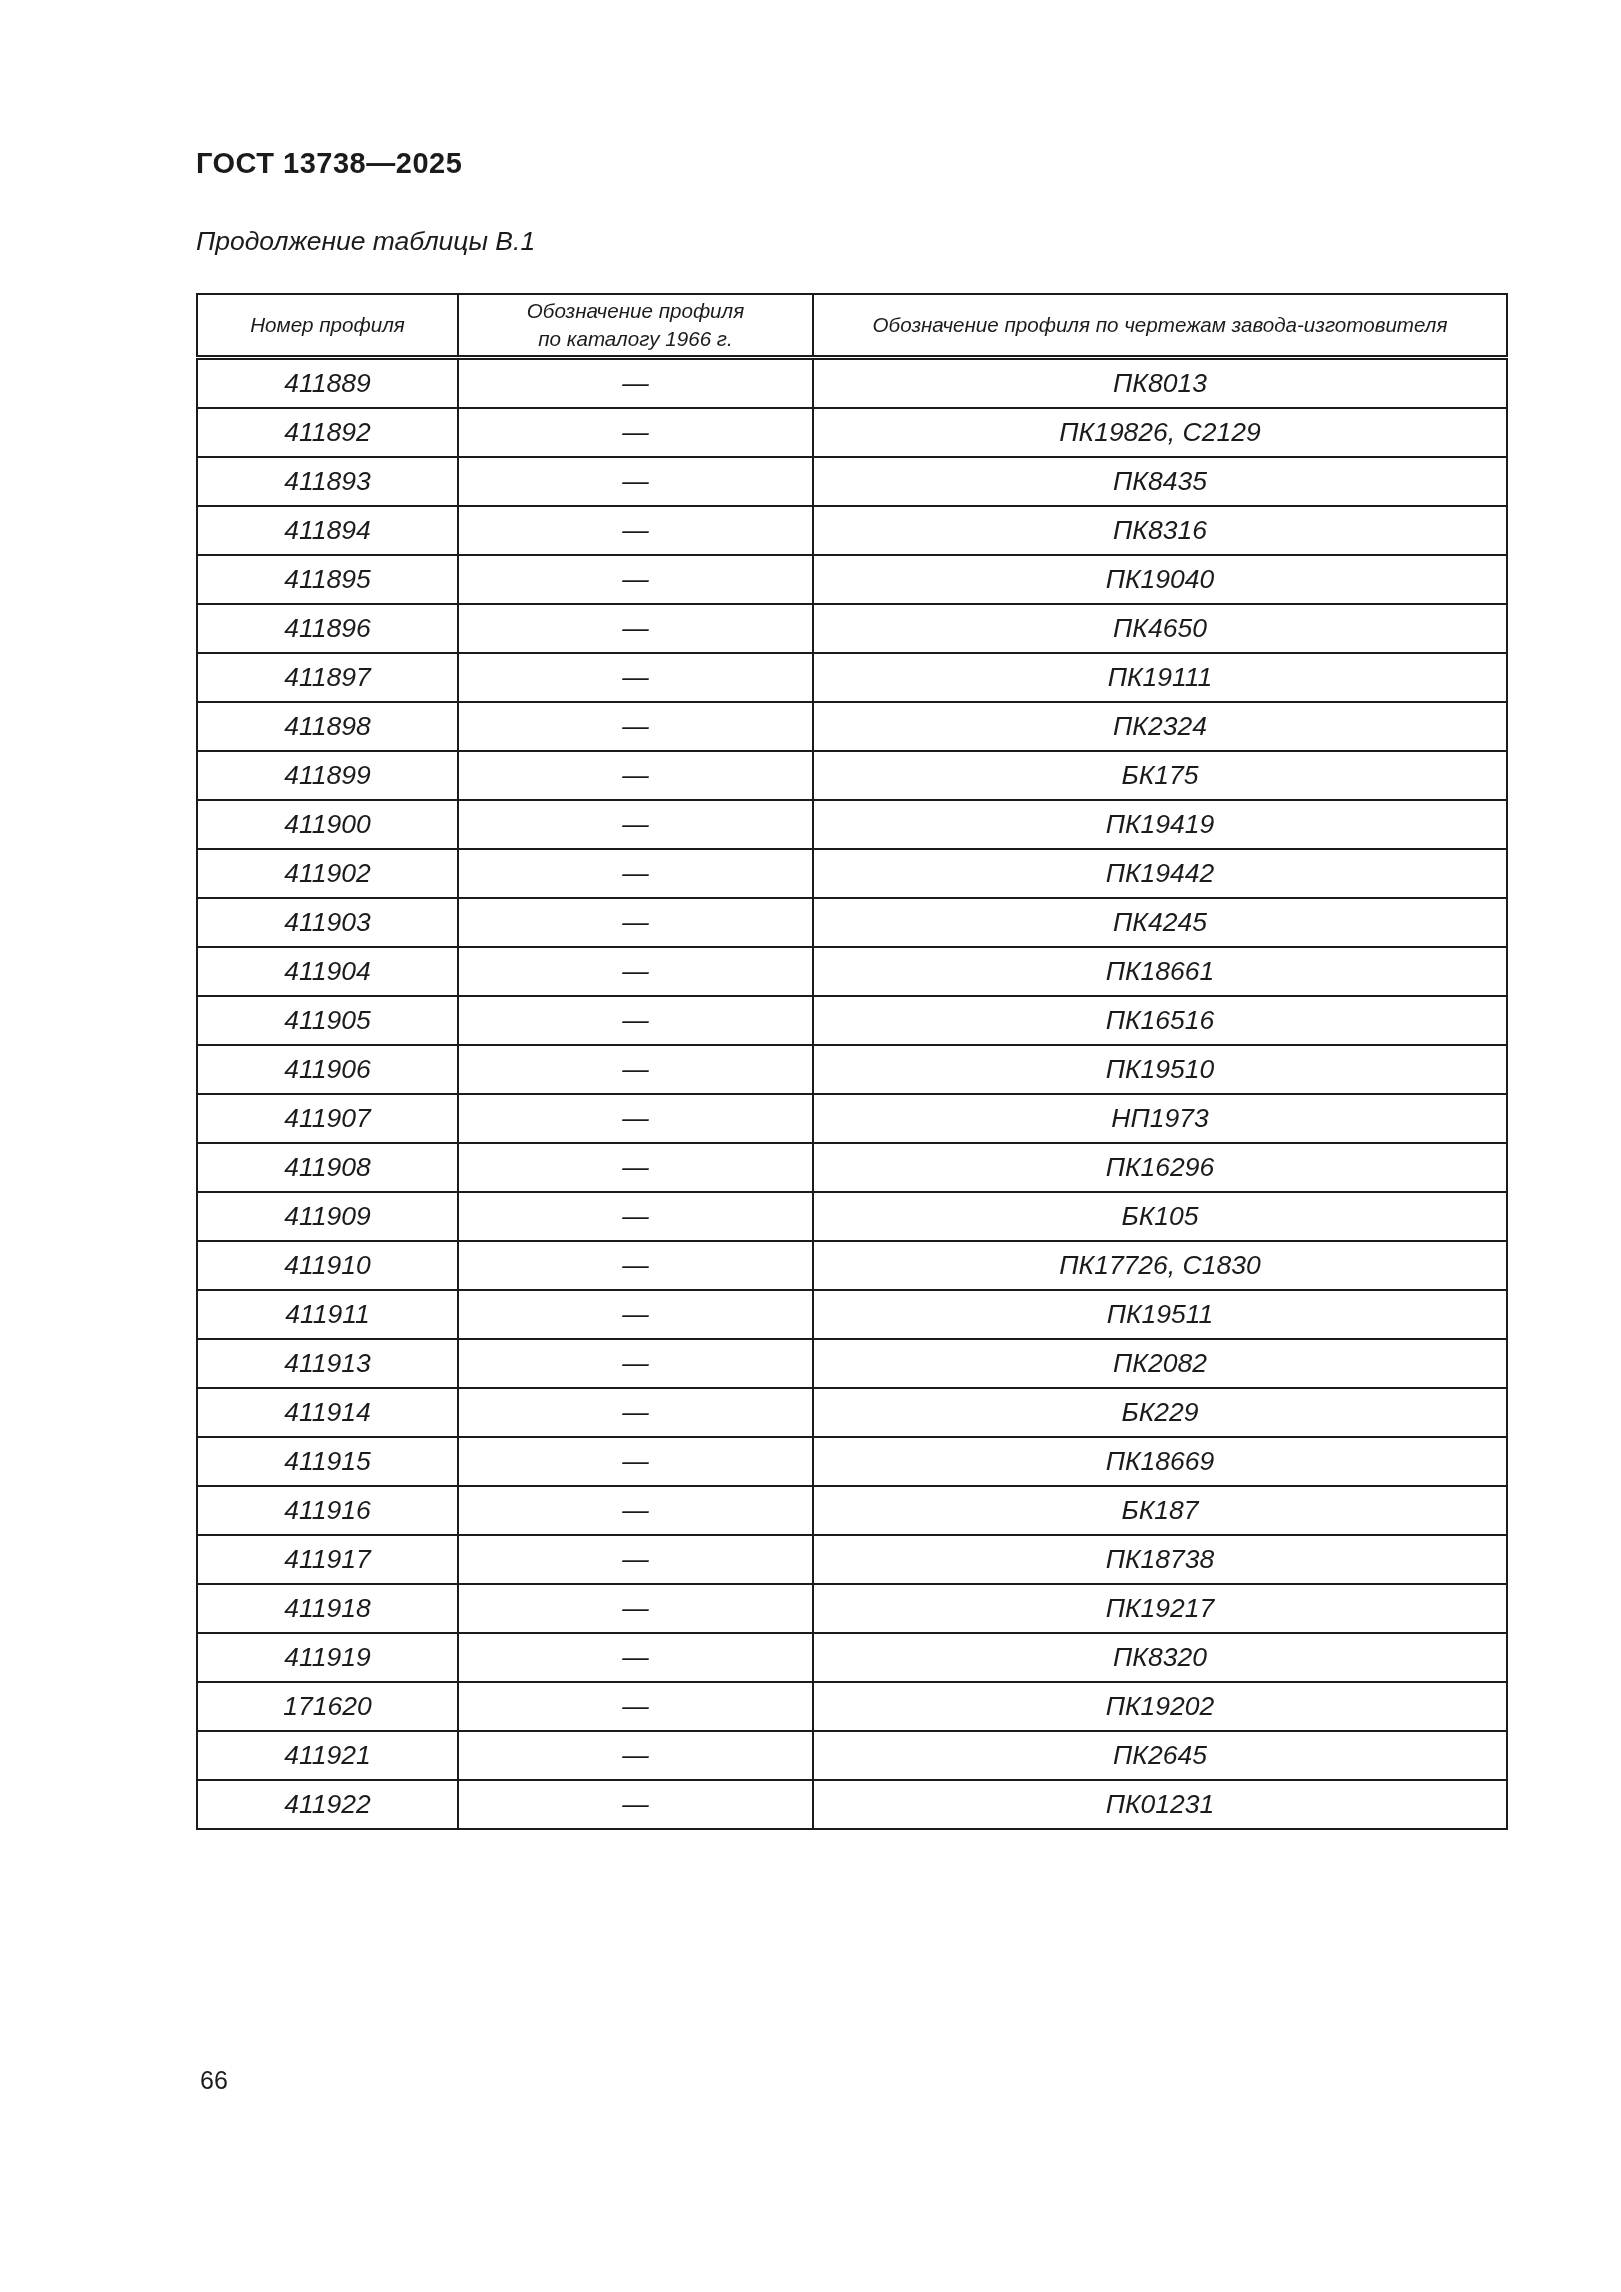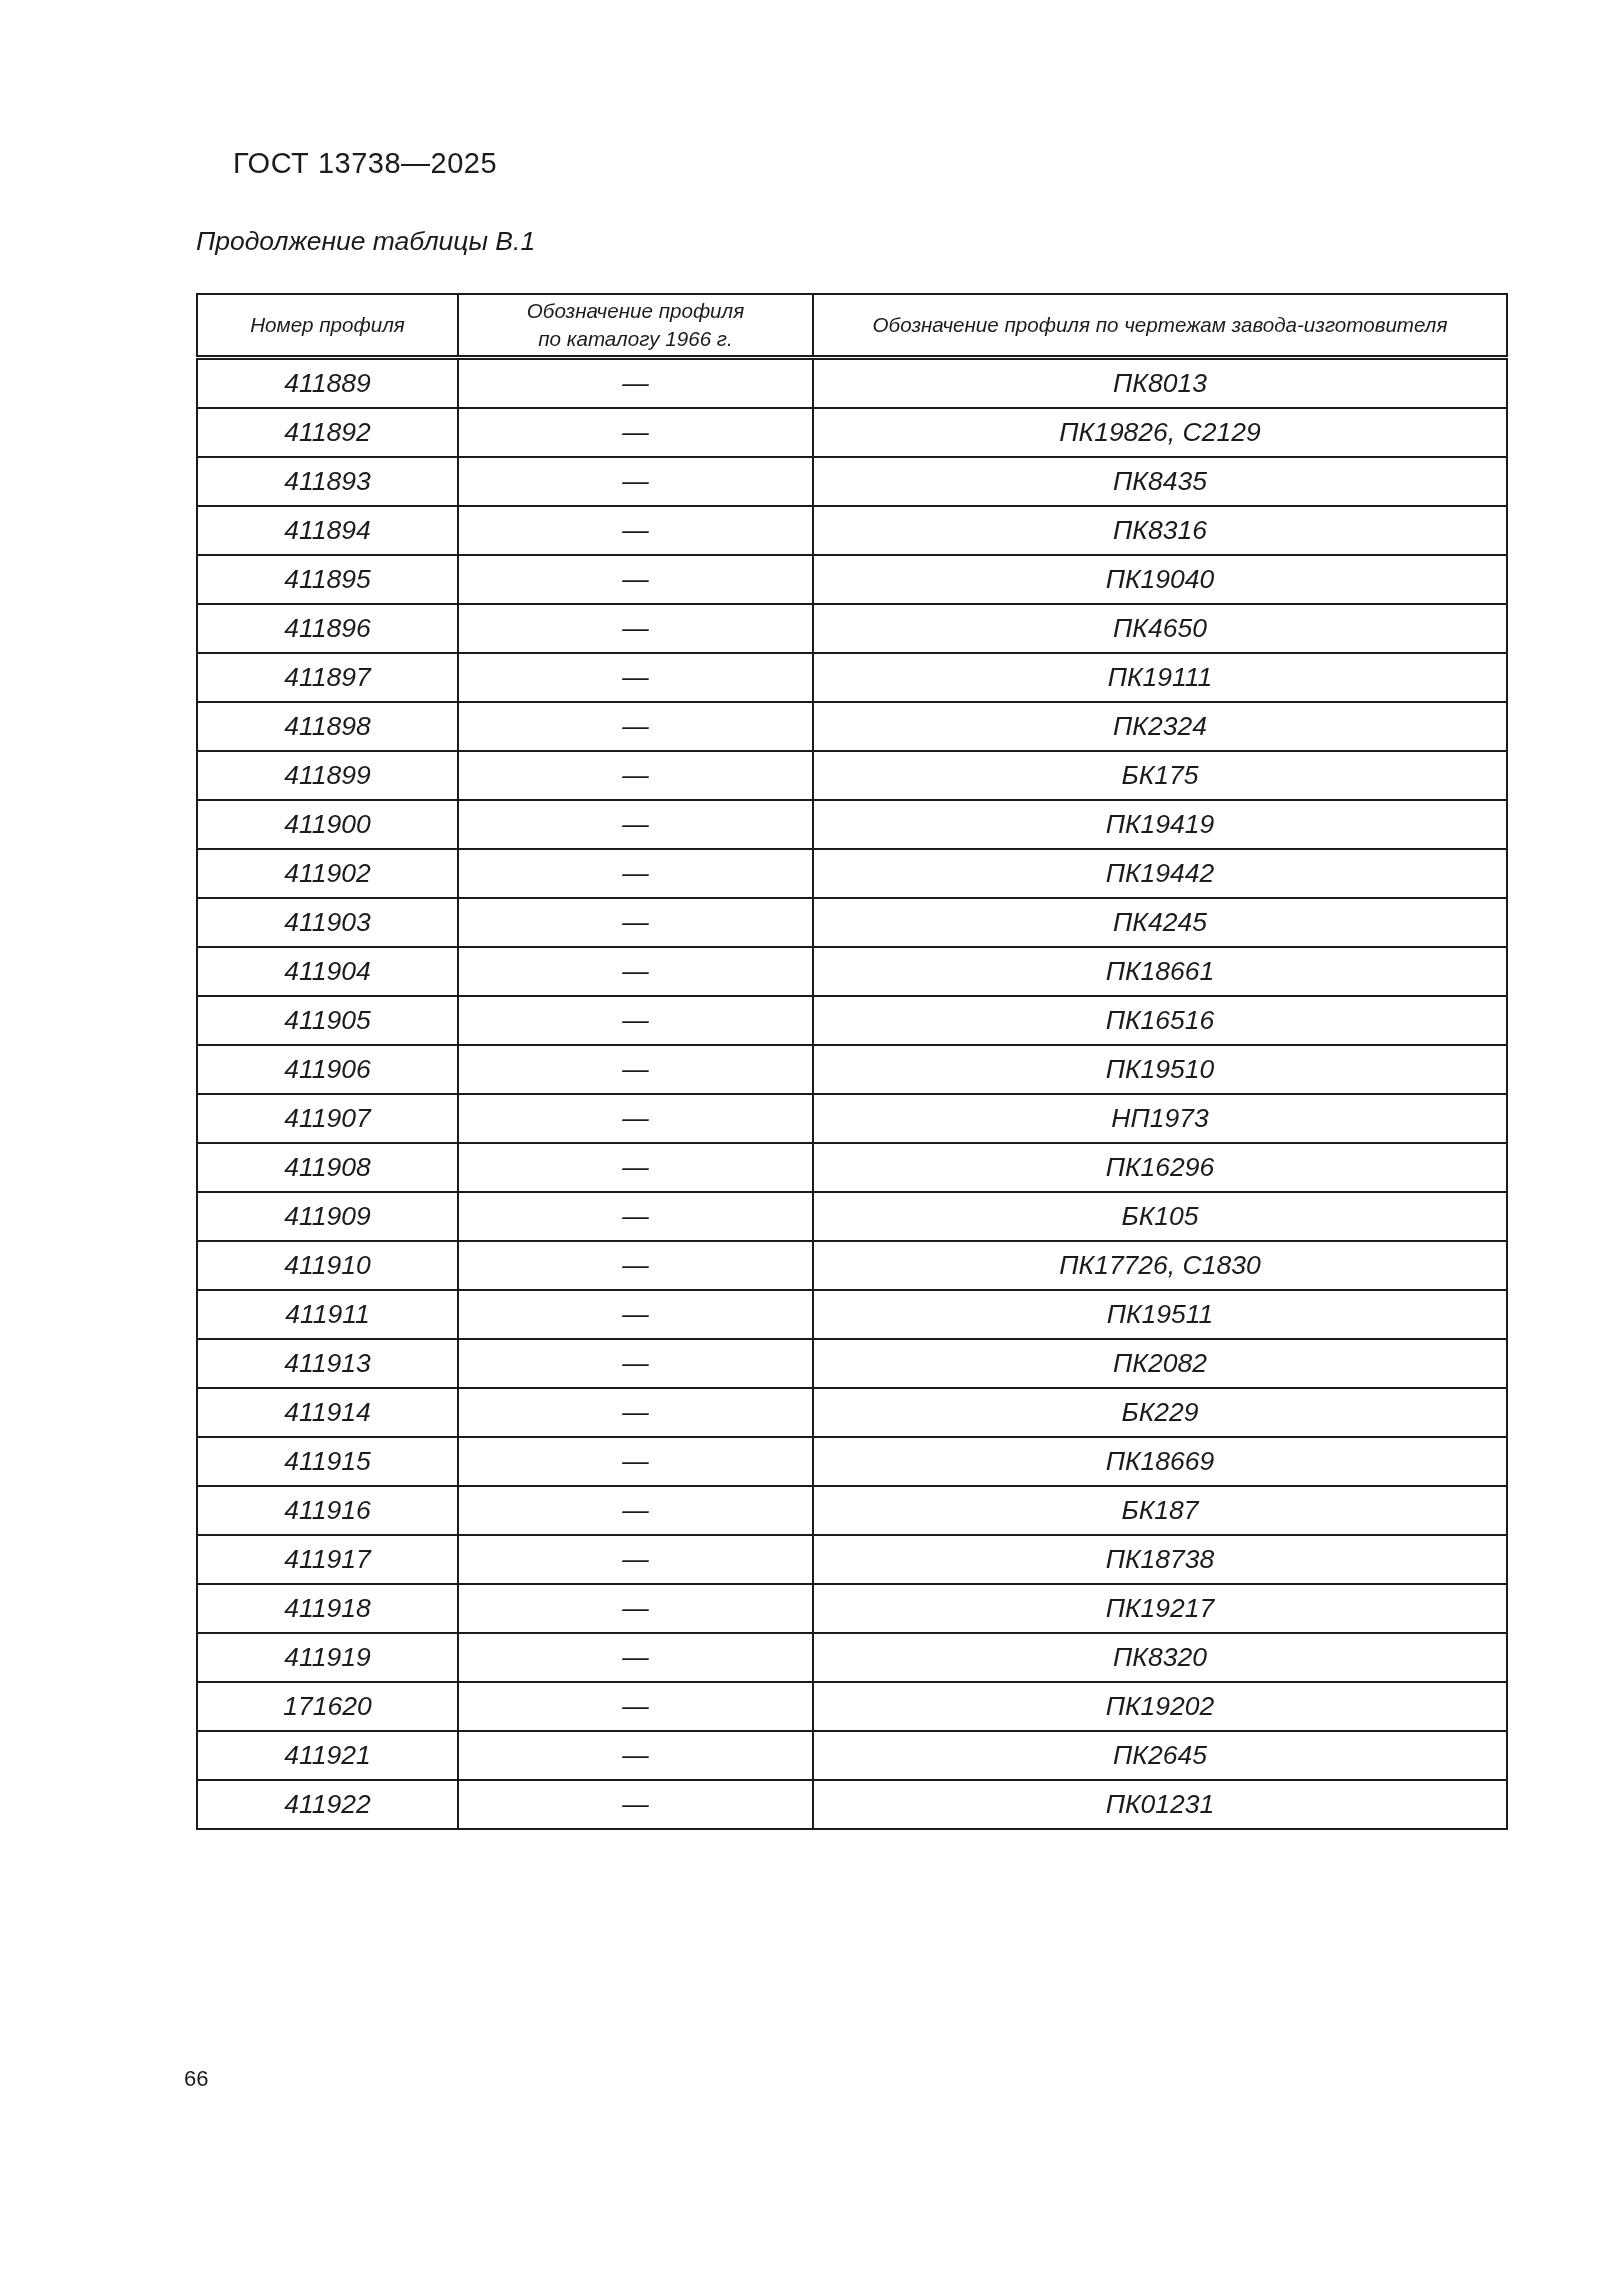--- a/index.html
+++ b/index.html
@@ -14,24 +14,23 @@
     width: 1621px;
     height: 2293px;
     background: #ffffff;
     overflow: hidden;
   }
   .doc-title {
     position: absolute;
     left: 196px;
     top: 147px;
     font-size: 29px;
-    font-weight: normal;
+    font-weight: bold;
     letter-spacing: 0.5px;
     white-space: nowrap;
-    margin-left: 37px;
   }
   .table-caption {
     position: absolute;
     left: 196px;
     top: 226px;
     font-size: 26.5px;
     font-style: italic;
     white-space: nowrap;
   }
   table.profiles {
@@ -67,23 +66,23 @@
     vertical-align: middle;
     padding: 0 5.9px;
     border-left: 2.9px solid #1b1b1b;
     border-right: 2.9px solid #1b1b1b;
     border-top: 2px solid #1b1b1b;
     border-bottom: 2px solid #1b1b1b;
     white-space: nowrap;
   }
   .page-number {
     position: absolute;
-    left: 184px;
+    left: 200px;
     top: 2066px;
-    font-size: 22px;
+    font-size: 25px;
   }
 </style>
 </head>
 <body>
 
 <div class="page">
 
   <div class="doc-title">ГОСТ 13738—2025</div>
 
   <div class="table-caption">Продолжение таблицы В.1</div>

